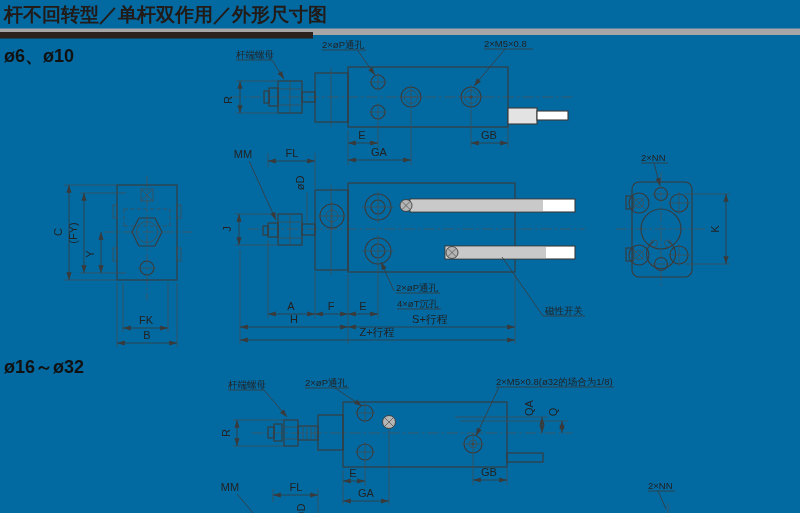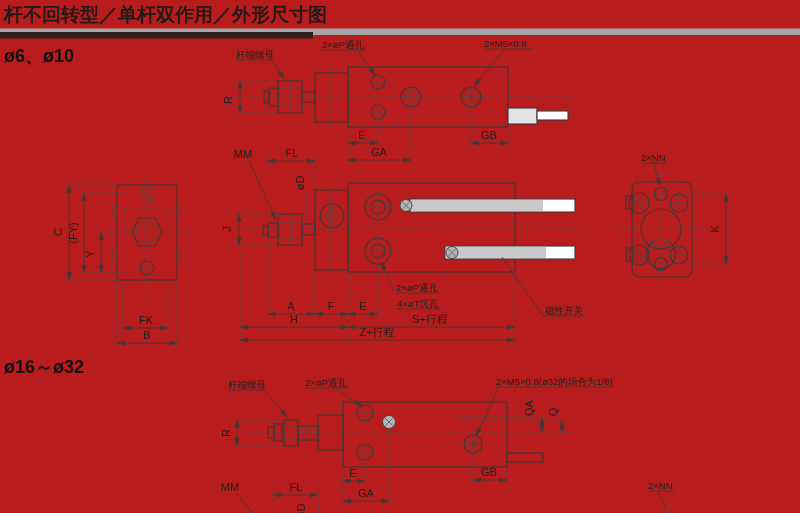--- a/index.html
+++ b/index.html
@@ -1,16 +1,16 @@
 <!DOCTYPE html>
 <html><head>
 <meta charset="utf-8">
 <style>
   html,body{margin:0;padding:0;background:#fff;}
-  .page{position:relative;width:800px;height:513px;background:#b91c1c;overflow:hidden;
+  .page{position:relative;width:800px;height:513px;background:#0369a1;overflow:hidden;
         font-family:"Liberation Sans",sans-serif;}
   svg{display:block;}
   .o   {fill:none;stroke:#3a3a3a;stroke-width:1.1;}
   .t   {fill:none;stroke:#4a4a4a;stroke-width:0.7;}
   .cl  {fill:none;stroke:#555;stroke-width:0.7;stroke-dasharray:11 3 2.5 3;}
   .hid {fill:none;stroke:#4a4a4a;stroke-width:0.7;stroke-dasharray:4 2.5;}
   .d   {fill:none;stroke:#3a3a3a;stroke-width:0.8;}
   .ld  {fill:none;stroke:#3a3a3a;stroke-width:0.8;}
   .gray{fill:#c9c9c9;stroke:none;}
   .lite{fill:#e3e3e3;}

